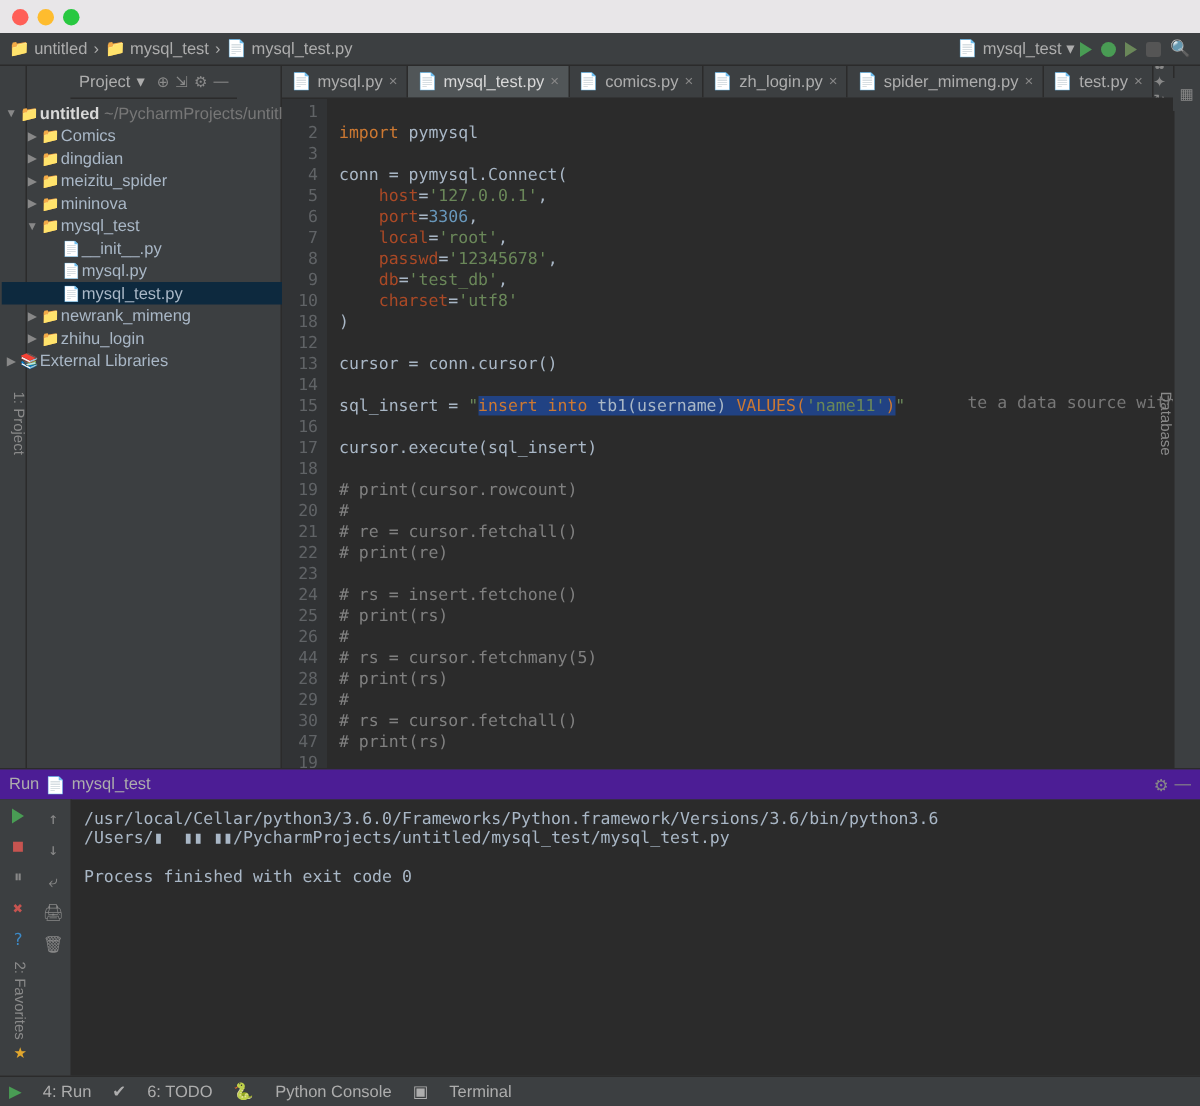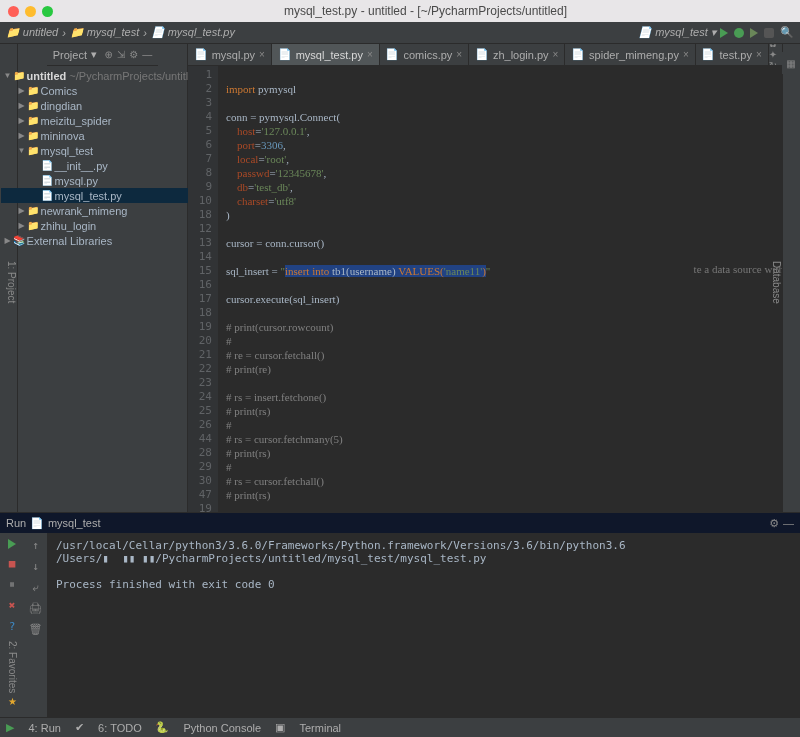--- a/index.html
+++ b/index.html
@@ -13,21 +13,21 @@
   height: 22px; background: #e8e6e8; display: flex; align-items: center;
   padding: 0 8px; color: #4a4a4a; gap: 6px;
 }
 .tl-dot { width: 11px; height: 11px; border-radius: 50%; }
 .tl-red { background: #ff5f57; } .tl-yel { background: #febc2e; } .tl-grn { background: #28c840; }
 .titlebar .title { flex: 1; text-align: center; font-size: 12px; }
 .navbar {
   height: 22px; background: #3c3f41; border-bottom: 1px solid #2b2b2b;
   display: flex; align-items: center; padding: 0 6px; font-size: 11px; gap: 4px;
 }
-.nav-crumb { color: #adadad; font-style: italic; }
+.nav-crumb { color: #adadad; }
 .nav-spacer { flex: 1; }
 .nav-icons { display: flex; gap: 6px; align-items: center; }
 .play { width: 0; height: 0; border-left: 8px solid #499c54; border-top: 5px solid transparent; border-bottom: 5px solid transparent; }
 .bug { width: 10px; height: 10px; background: #499c54; border-radius: 50%; }
 .stopdot { width: 10px; height: 10px; background: #555; border-radius: 2px; }
 .mainrow { display: flex; height: 468px; }
 .leftgutter {
   width: 18px; background: #3c3f41; border-right: 1px solid #2b2b2b;
   display: flex; flex-direction: column; align-items: center; gap: 10px; padding-top: 8px;
   writing-mode: vertical-rl; font-size: 10px; color: #8a8a8a;
@@ -50,40 +50,39 @@
 .pyfile { color: #5e85a8; }
 .selected { background: #0d293e; }
 .editorcol { flex: 1; display: flex; flex-direction: column; background: #2b2b2b; min-width: 0; }
 .tabrow { height: 22px; display: flex; align-items: stretch; background: #3c3f41; border-bottom: 1px solid #2b2b2b; overflow: hidden; }
 .tab { display: flex; align-items: center; gap: 4px; padding: 0 6px; font-size: 11px; color: #adadad; border-right: 1px solid #2b2b2b; white-space: nowrap; }
 .tab.active { background: #515658; color: #d8d8d8; }
 .tab .close { font-size: 10px; color: #888; }
 .toolstrip { height: 22px; background: #3c3f41; border-bottom: 1px solid #2b2b2b; color: #888; font-size: 10px; display: flex; align-items: center; padding: 0 6px; gap: 6px; }
 .editor { flex: 1; display: flex; overflow: hidden; font-family: Menlo, Consolas, monospace; font-size: 11px; line-height: 14px; }
 .gutter { width: 30px; background: #313335; color: #606366; text-align: right; padding: 2px 6px 0 0; }
-.code { flex: 1; padding: 2px 0 0 8px; white-space: pre; color: #a9b7c6; position: relative; font-family: Liberation Serif, serif; }
+.code { flex: 1; padding: 2px 0 0 8px; white-space: pre; color: #a9b7c6; position: relative; }
 .kw { color: #cc7832; } .str { color: #6a8759; } .num { color: #6897bb; } .param { color: #aa4926; } .cmt { color: #808080; } .hl { background: #214283; }
 .rightgutter { width: 18px; background: #3c3f41; border-left: 1px solid #2b2b2b; writing-mode: vertical-rl; font-size: 10px; color: #8a8a8a; text-align: center; padding-top: 8px; }
 .runpanel { border-top: 1px solid #2b2b2b; height: 205px; display: flex; flex-direction: column; }
-.runhead { height: 20px; background: #0f172a; display: flex; align-items: center; padding: 2px 6px; font-size: 11px; color: #adadad; gap: 4px; }
+.runhead { height: 20px; background: #4c1d95; display: flex; align-items: center; padding: 2px 6px; font-size: 11px; color: #adadad; gap: 4px; }
 .runbody { flex: 1; display: flex; background: #2b2b2b; font-family: Menlo, Consolas, monospace; font-size: 11px; }
 .runleft { width: 24px; display: flex; flex-direction: column; align-items: center; gap: 8px; padding: 6px 0; background: #3c3f41; }
 .runleft2 { width: 24px; display: flex; flex-direction: column; align-items: center; gap: 8px; padding: 6px 0; background: #3c3f41; border-right: 1px solid #2b2b2b; }
 .runtext { flex: 1; padding: 6px 8px; color: #a9b7c6; white-space: pre-wrap; }
 .statusbar { height: 20px; background: #3c3f41; border-top: 1px solid #2b2b2b; display: flex; align-items: center; font-size: 11px; color: #adadad; padding: 0 6px; gap: 14px; }
 .runleft span, .runleft2 span { font-size: 11px; color: #888; }
 </style>
 </head>
 <body>
 
 <div class="titlebar">
   <span class="tl-dot tl-red"></span>
   <span class="tl-dot tl-yel"></span>
   <span class="tl-dot tl-grn"></span>
-  <span class="title">mysql_test.py - untitled - [~/PycharmProjects/untitled]</span>
 </div>
 
 <div class="navbar">
   <span class="nav-crumb">📁 <span>untitled</span></span>
   <span class="nav-crumb">›</span>
   <span class="nav-crumb">📁 <span>mysql_test</span></span>
   <span class="nav-crumb">›</span>
   <span class="nav-crumb">📄 <span>mysql_test.py</span></span>
   <span class="nav-spacer"></span>
   <span class="nav-crumb">📄 <span>mysql_test</span> ▾</span>

